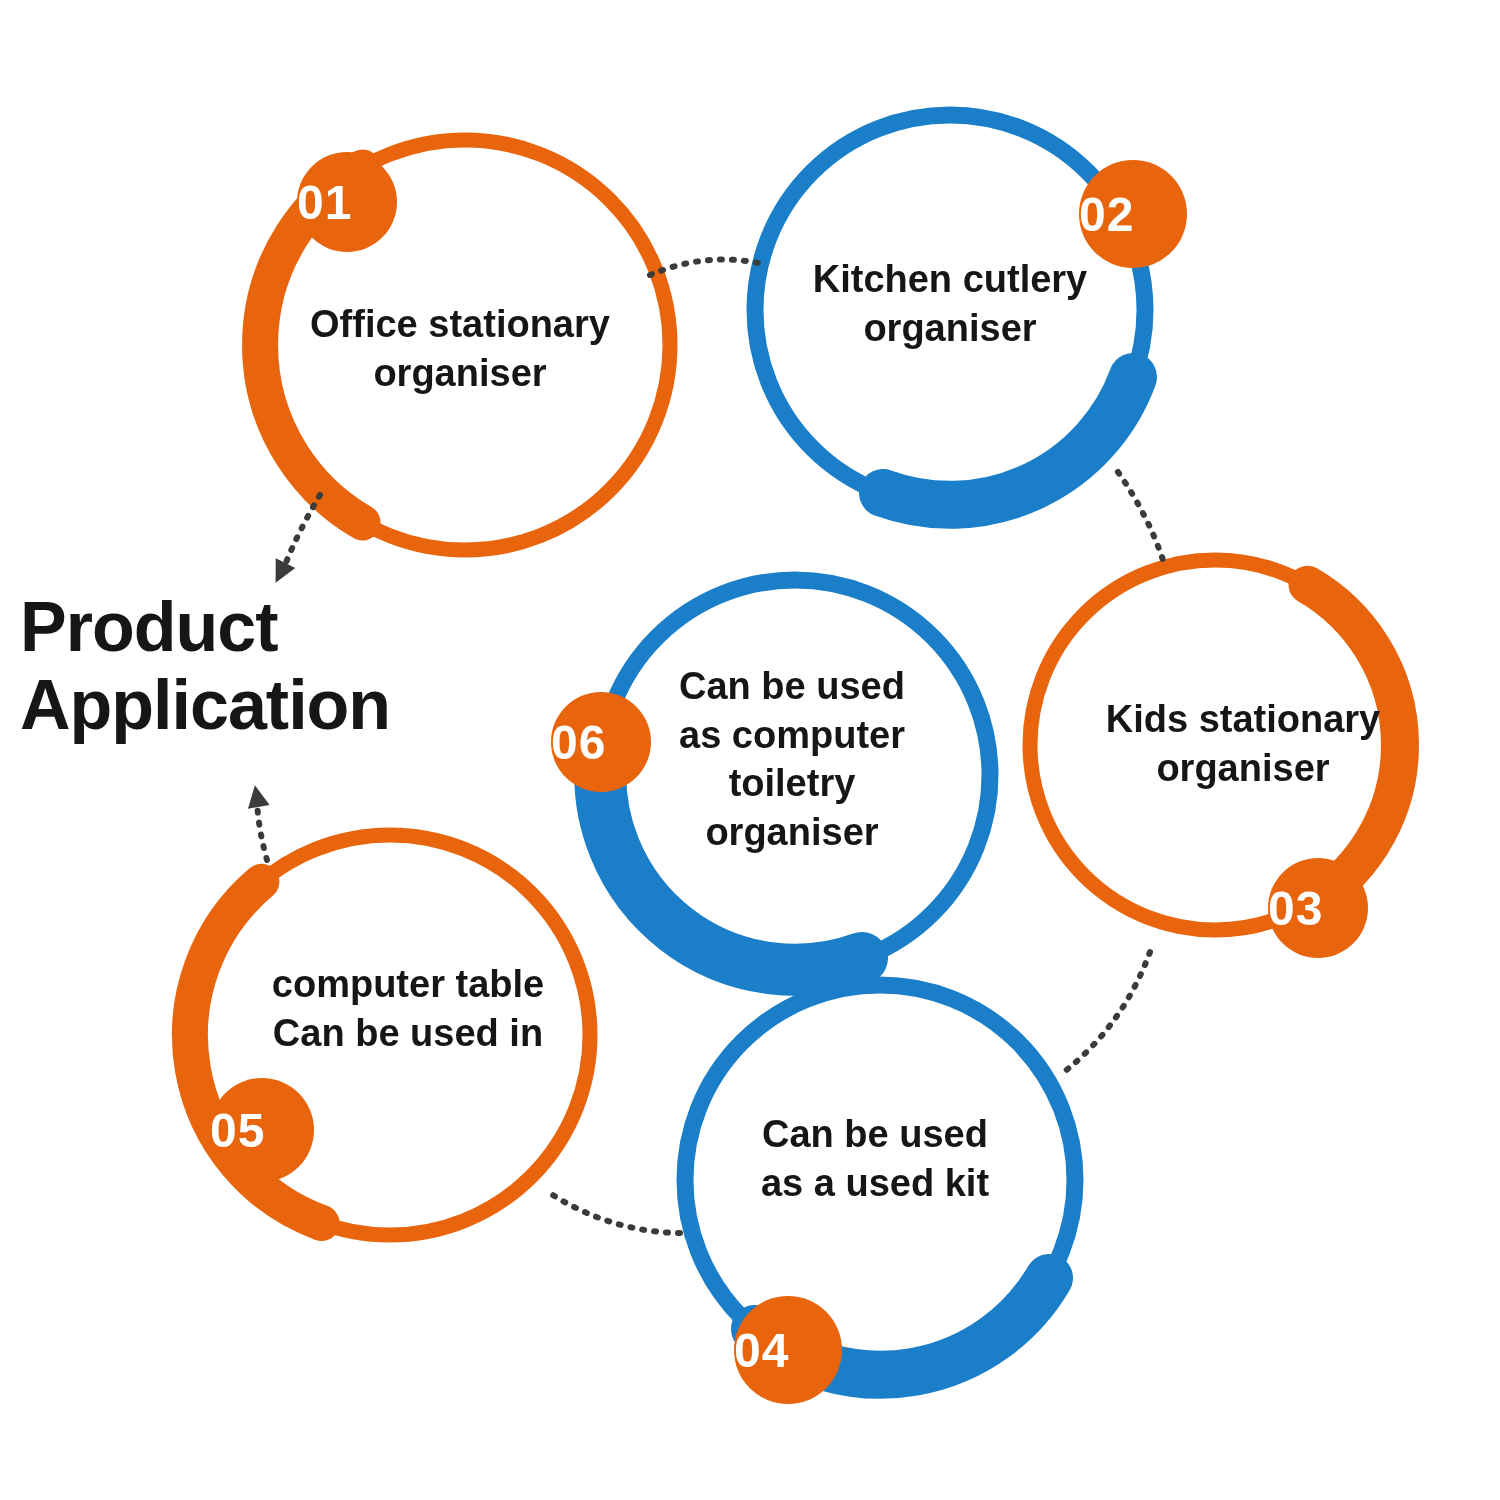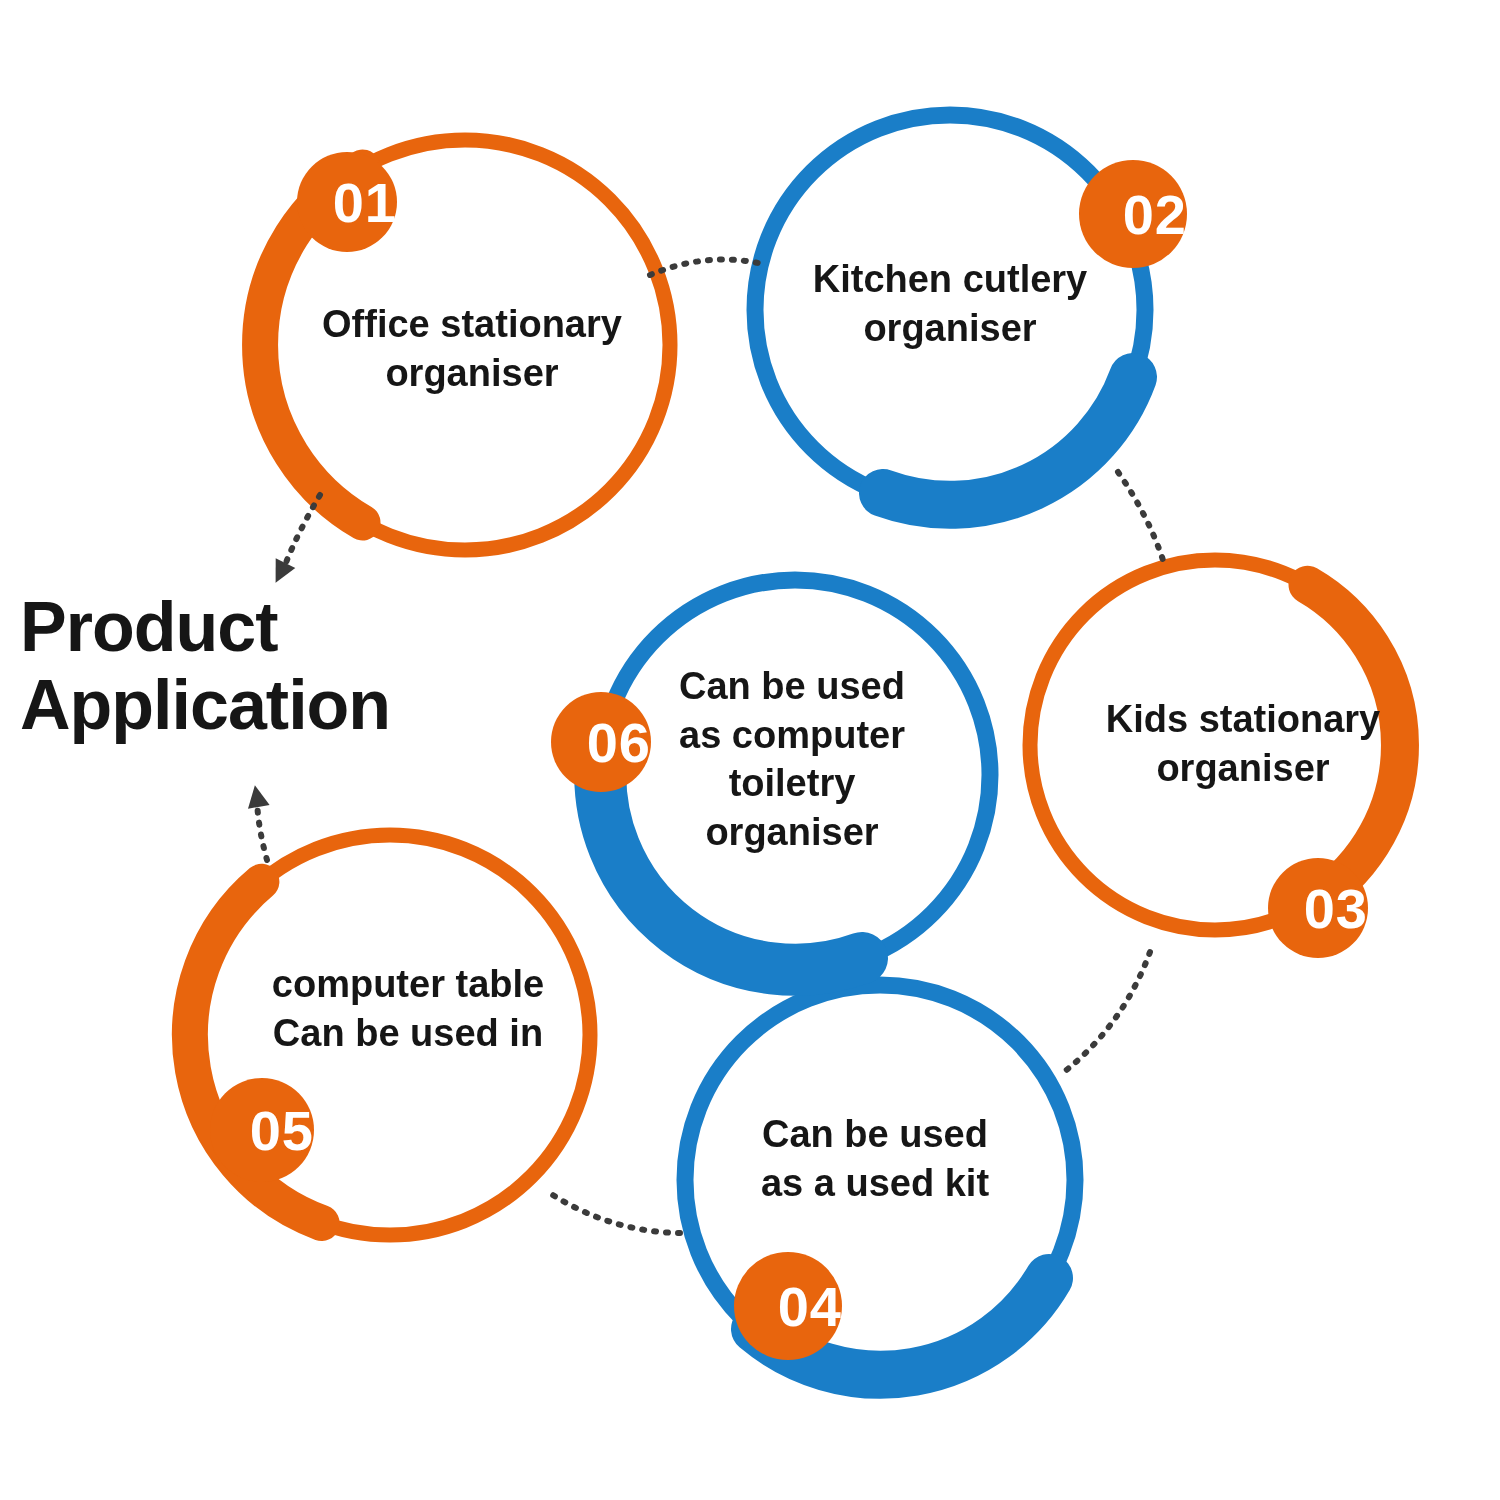--- a/index.html
+++ b/index.html
@@ -21,24 +21,24 @@
   .ring-orange{fill:none;stroke:var(--orange);}
   .ring-blue{fill:none;stroke:var(--blue);}
   .accent-orange{fill:none;stroke:var(--orange);stroke-linecap:round;}
   .accent-blue{fill:none;stroke:var(--blue);stroke-linecap:round;}
   .dotted{fill:none;stroke:var(--connector);stroke-width:6;stroke-dasharray:2 10;stroke-linecap:round;}
   .arrowhead{fill:var(--connector);stroke:none;}
   .badge{
     position:absolute;
     background:var(--orange);
     border-radius:50%;
-    display:flex;align-items:center;justify-content:flex-end;
+    display:flex;align-items:center;justify-content:flex-start;
     color:var(--badge-text);
     font-weight:bold;
-    font-size:56px;
+    font-size:48px;
     letter-spacing:1px;
   }
   .node-label{
     position:absolute;
     text-align:center;
     color:var(--text);
     font-weight:bold;
     font-size:38px;
     line-height:1.28;
   }
@@ -85,21 +85,21 @@
     <polygon class="arrowhead" points="275.6,582.7 275.7,558.2 295.3,568.0"></polygon>
     <path class="dotted" d="M 267 860 Q 258 828 257 800"></path>
     <polygon class="arrowhead" points="254.9,785.2 269.6,804.9 248.0,808.7"></polygon>
   </svg>
 
   <div class="title">
     <span>Product</span>
     <span>Application</span>
   </div>
 
-  <div class="node-label" style="left:280px;top:300px;width:360px;padding-left:12px;">
+  <div class="node-label" style="left:280px;top:300px;width:360px;">
     <span>Office stationary</span>
     <span>organiser</span>
   </div>
 
   <div class="node-label" style="left:770px;top:255px;width:360px;">
     <span>Kitchen cutlery</span>
     <span>organiser</span>
   </div>
 
   <div class="node-label" style="left:1073px;top:695px;width:340px;">
@@ -126,21 +126,21 @@
 
   <div class="badge" style="left:297px;top:152px;width:100px;height:100px;">
     <span>01</span>
   </div>
   <div class="badge" style="left:1079px;top:160px;width:108px;height:108px;">
     <span>02</span>
   </div>
   <div class="badge" style="left:1268px;top:858px;width:100px;height:100px;">
     <span>03</span>
   </div>
-  <div class="badge" style="left:734px;top:1252px;width:108px;height:108px;">
+  <div class="badge" style="left:734px;top:1296px;width:108px;height:108px;">
     <span>04</span>
   </div>
   <div class="badge" style="left:210px;top:1078px;width:104px;height:104px;">
     <span>05</span>
   </div>
   <div class="badge" style="left:551px;top:692px;width:100px;height:100px;">
     <span>06</span>
   </div>
 
 </div>

